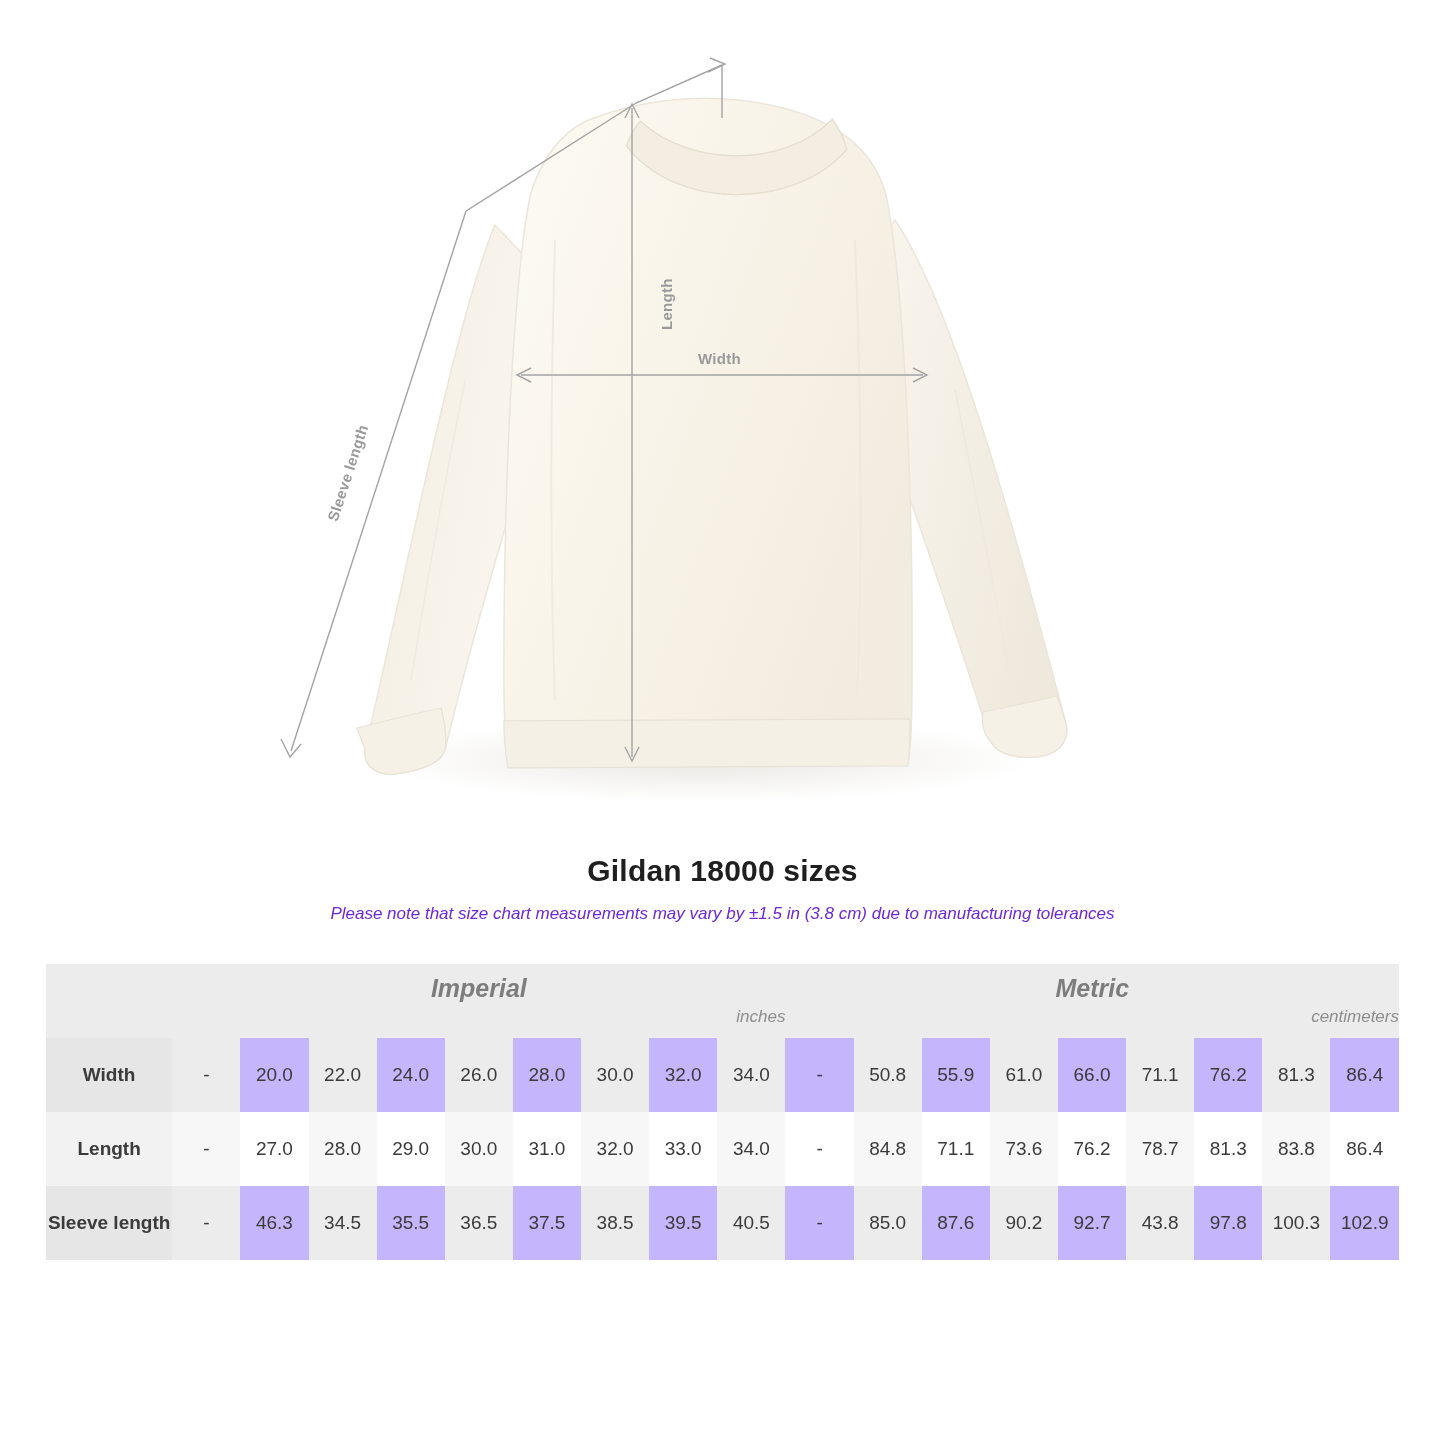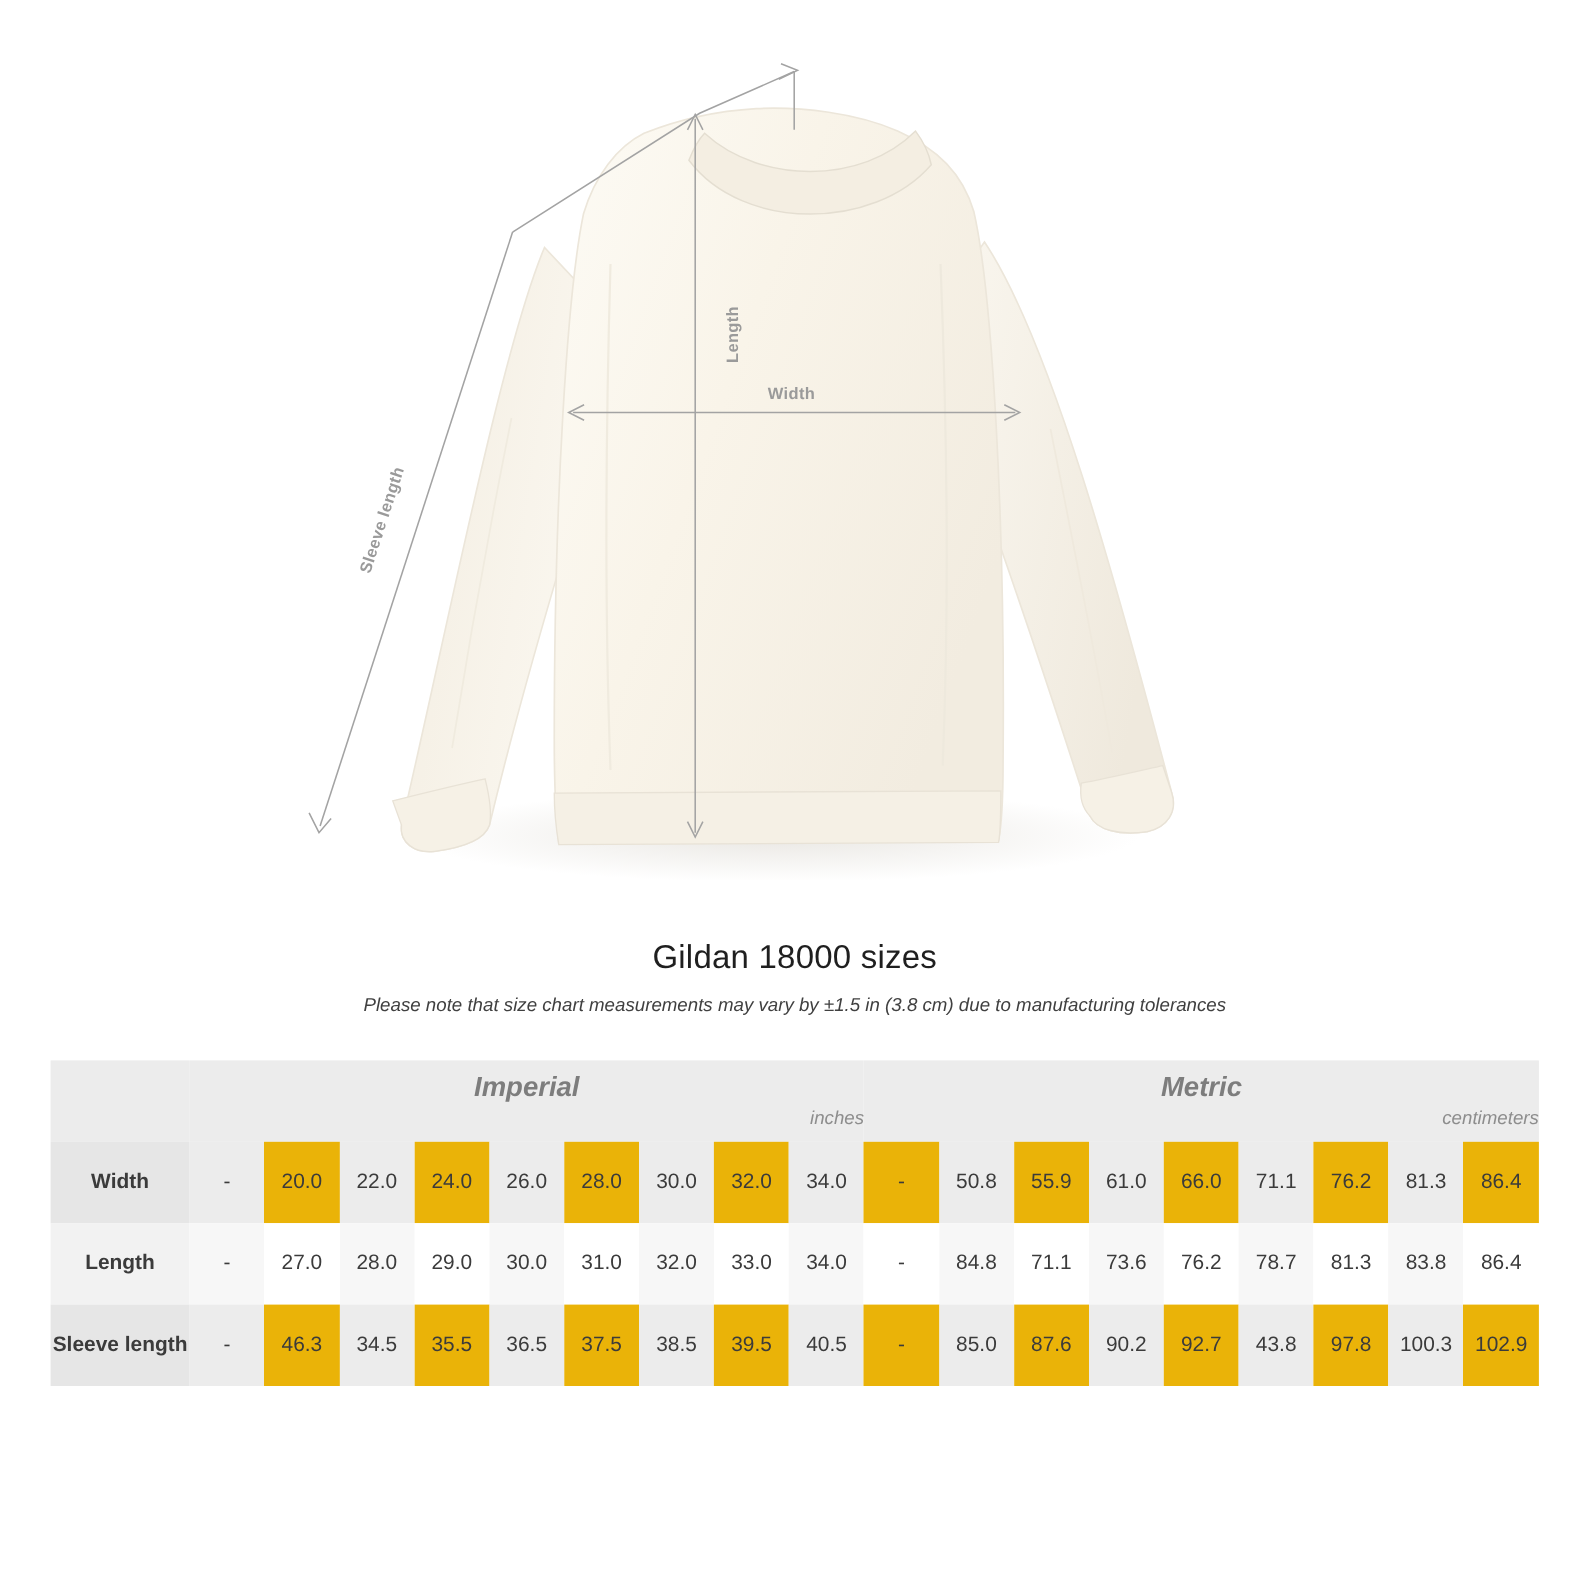--- a/index.html
+++ b/index.html
@@ -62,29 +62,29 @@
     transform-origin: left top;
   }
 
   
   .title-block {
     text-align: center;
     margin-top: 14px;
   }
   .chart-title {
     font-size: 30px;
-    font-weight: normal;
+    font-weight: bold;
     color: #1f1f1f;
     letter-spacing: 0.2px;
   }
   .chart-note {
     margin-top: 16px;
     font-size: 17px;
     font-style: italic;
-    color: #404040;
+    color: #6d28d9;
   }
 
   
   .table-wrap {
     margin: 28px 46px 0 46px;
     width: 1353px;
   }
   table.size-table {
     border-collapse: collapse;
     width: 100%;
@@ -122,21 +122,21 @@
   .row-head th {
     font-weight: bold;
     font-size: 19px;
     color: #3a3a3a;
   }
   .rowlabel {
     font-weight: bold;
     font-size: 19px;
     color: #3a3a3a;
   }
-  .band-a { background: #eab308; }
+  .band-a { background: #c4b5fd; }
   .band-b { background: #ececec; }
   .cell-a { background: #ffffff; }
   .cell-b { background: #f7f7f7; }
   .lbl-a { background: #f2f2f2; }
   .lbl-b { background: #e6e6e6; }
   .col-label { width: 126px; }
   .col-data { width: 68px; }
 </style>
 </head>
 <body>

